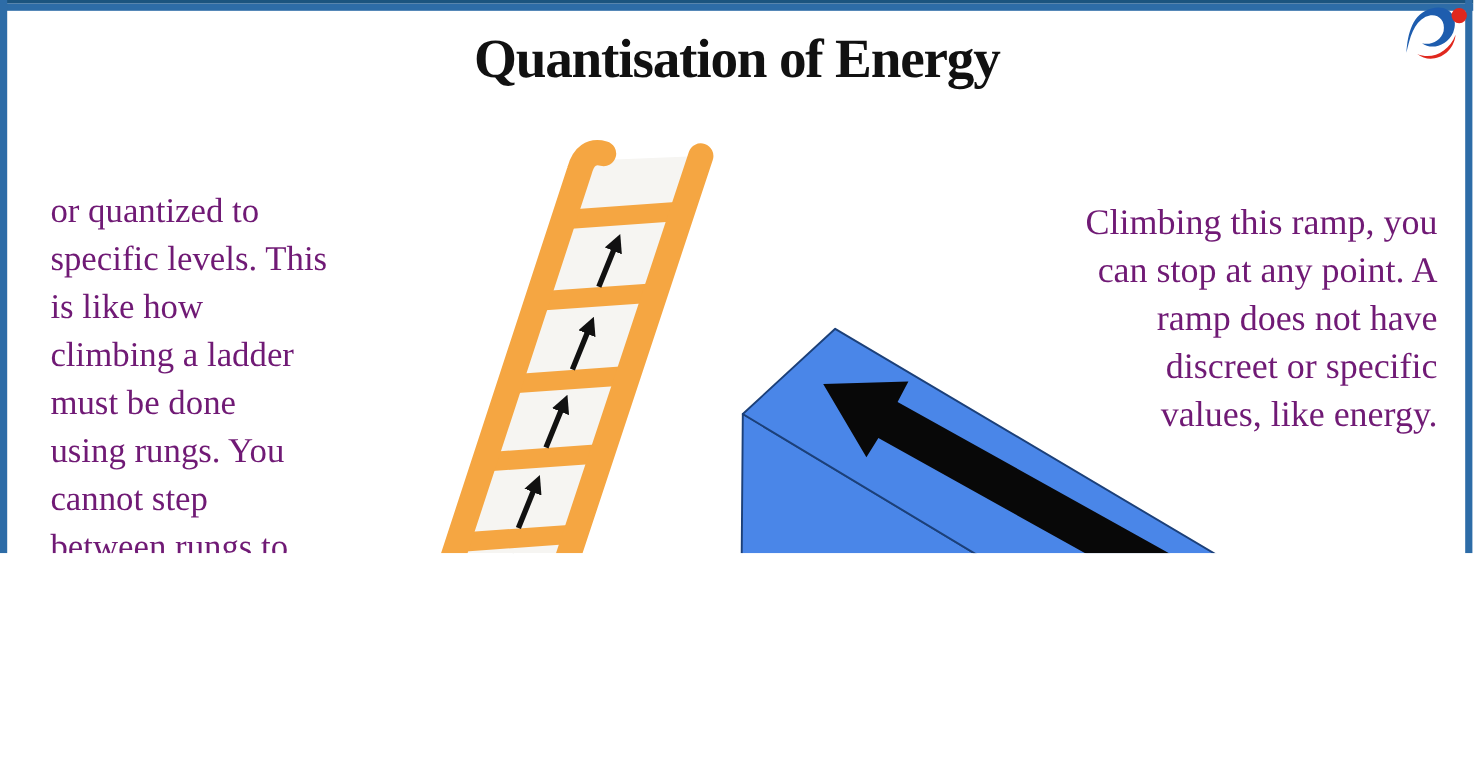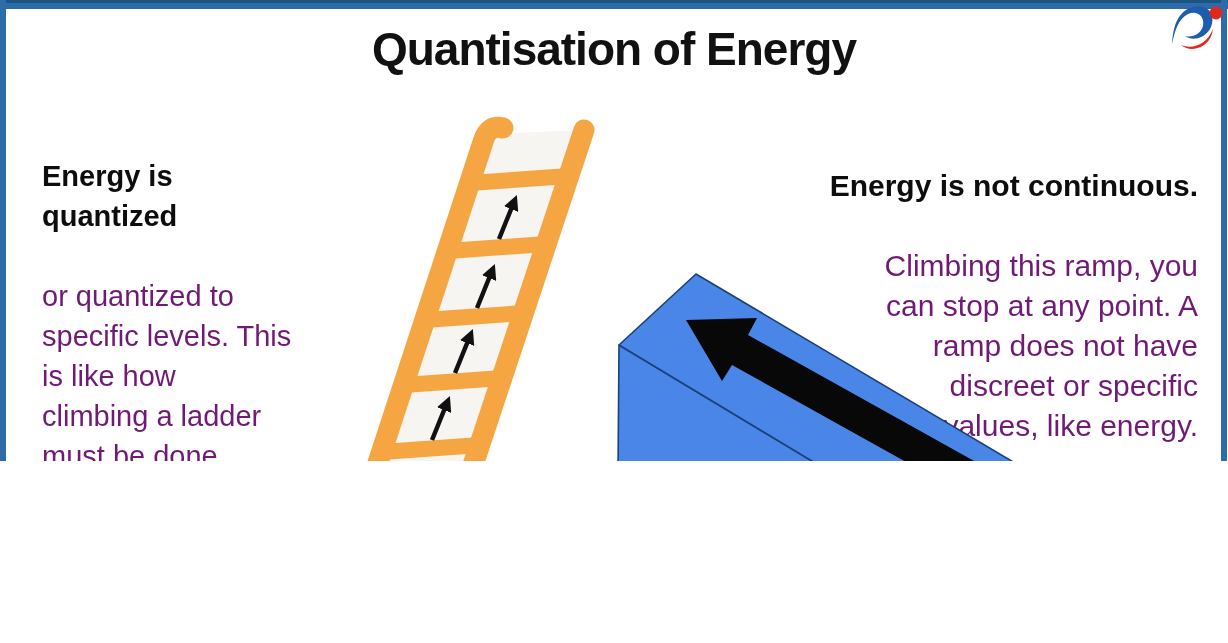--- a/index.html
+++ b/index.html
@@ -1,19 +1,19 @@
 <!DOCTYPE html>
 <html><head>
 <meta charset="utf-8">
 <style>
   html,body { margin:0; padding:0; background:#ffffff; }
   #canvas {
     position:relative; width:1228px; height:461px;
     background:#ffffff; overflow:hidden;
-    font-family:Liberation Sans, sans-serif;
+    font-family:Liberation Serif, serif;
     color:#161616;
   }
   
   .frame-piece { position:absolute; }
   #frame-top-dark  { left:0; top:0; width:1228px; height:3px; background:#1B547F; }
   #frame-top      { left:0; top:3px; width:1228px; height:6px; background:#2D6CA7; }
   #frame-left     { left:0; top:0; width:6px; height:643px; background:#2D6CA7; }
   #frame-right    { right:1px; top:0; width:6px; height:643px; background:#2D6CA7; }
   #frame-bottom   { left:0; top:631px; width:1228px; height:7px; background:#2D6CA7; }
   #frame-bottom-light { left:0; top:638px; width:1228px; height:5px; background:#CFE2F3; }
@@ -55,35 +55,32 @@
     <div id="frame-top" class="frame-piece"></div>
     <div id="frame-left" class="frame-piece"></div>
     <div id="frame-right" class="frame-piece"></div>
     <div id="frame-bottom" class="frame-piece"></div>
     <div id="frame-bottom-light" class="frame-piece"></div>
   </div>
 
   <h1 id="title">Quantisation of Energy</h1>
 
   <div id="left-text" class="textblock">
-    <span class="tb-heading">Energy is
-quantized</span>
     <span class="tb-body">or quantized to
 specific levels. This
 is like how
 climbing a ladder
 must be done
 using rungs. You
 cannot step
 between rungs to
 climb.</span>
   </div>
 
   <div id="right-text" class="textblock">
-    <span class="tb-heading">Energy is not continuous.</span>
     <span class="tb-body">Climbing this ramp, you
 can stop at any point. A
 ramp does not have
 discreet or specific
 values, like energy.</span>
   </div>
 
   <svg class="art" viewBox="0 0 1228 643" aria-hidden="true">
 
     <polygon points="487,134 584,130 433,586 338,585" fill="#F6F5F2"></polygon>

